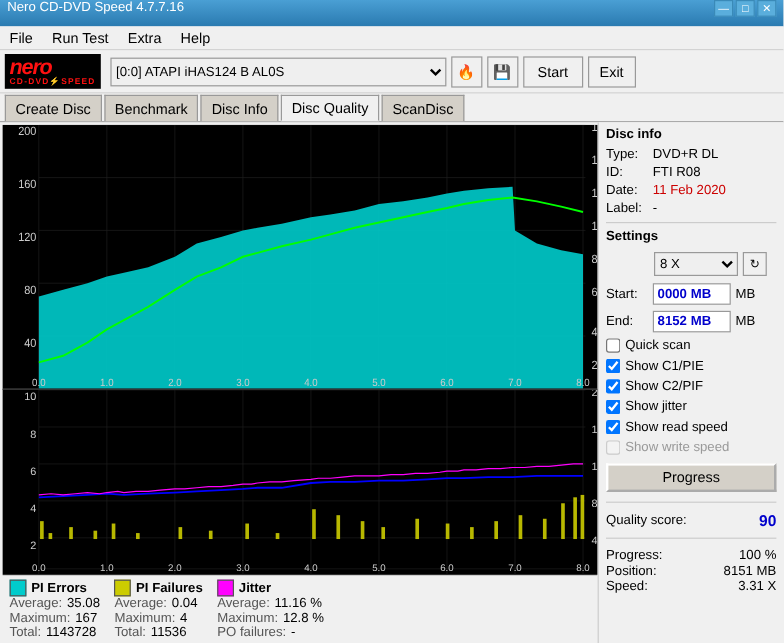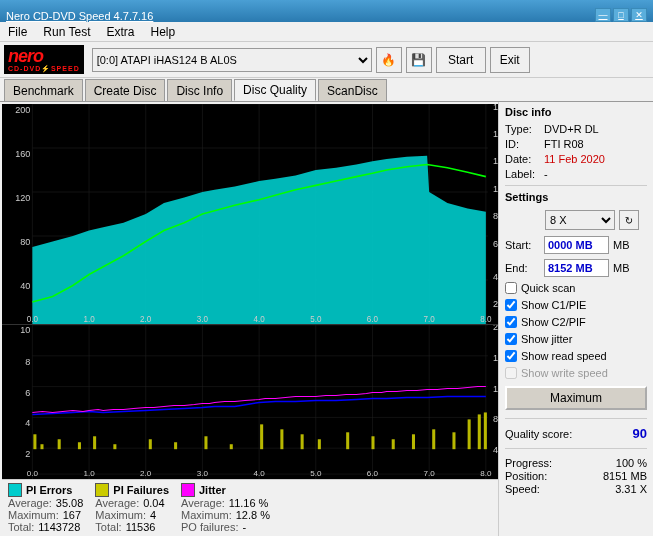--- a/index.html
+++ b/index.html
@@ -11,25 +11,24 @@
       font-size: 12px;
       overflow: hidden;
     }
 
     
     .title-bar {
       background: linear-gradient(to bottom, #4a9fd4, #2a7ab0);
       color: white;
       height: 22px;
       display: flex;
-      align-items: flex-end;
+      align-items: flex-start;
       justify-content: space-between;
       padding: 0 6px;
       font-size: 11px;
-      text-decoration: underline;
     }
     .title-bar-controls { display: flex; gap: 2px; }
     .title-btn {
       width: 16px; height: 14px;
       background: #5aaedc;
       border: 1px solid #3a8ab8;
       color: white;
       font-size: 9px;
       display: flex; align-items: center; justify-content: center;
       cursor: pointer;
@@ -294,22 +293,22 @@
   <select class="device-select">
     <option>[0:0]  ATAPI iHAS124  B AL0S</option>
   </select>
   <button class="toolbar-btn" title="burn">🔥</button>
   <button class="toolbar-btn" title="save">💾</button>
   <button class="toolbar-btn-start">Start</button>
   <button class="toolbar-btn-exit">Exit</button>
 </div>
 
 <div class="tabs">
+  <div class="tab">Create Disc</div>
   <div class="tab">Benchmark</div>
-  <div class="tab">Create Disc</div>
   <div class="tab">Disc Info</div>
   <div class="tab active">Disc Quality</div>
   <div class="tab">ScanDisc</div>
 </div>
 
 <div class="main-content">
 
   <div style="flex:1;display:flex;flex-direction:column;margin:2px 0 0 2px;overflow:hidden;">
 
     <div class="chart-wrapper-top" style="flex:1;position:relative;background:#000;min-height:0;">
@@ -555,21 +554,21 @@
     </div>
     <div class="checkbox-row">
       <input type="checkbox" checked="" style="">
       <span>Show read speed</span>
     </div>
     <div class="checkbox-row">
       <input type="checkbox" disabled="" style="">
       <span style="color:#999;">Show write speed</span>
     </div>
 
-    <button class="advanced-btn">Maximum</button>
+    <button class="advanced-btn">Progress</button>
 
     <div class="divider"></div>
 
     <div class="quality-row">
       <span>Quality score:</span>
       <span class="quality-score">90</span>
     </div>
 
     <div class="divider"></div>
 

